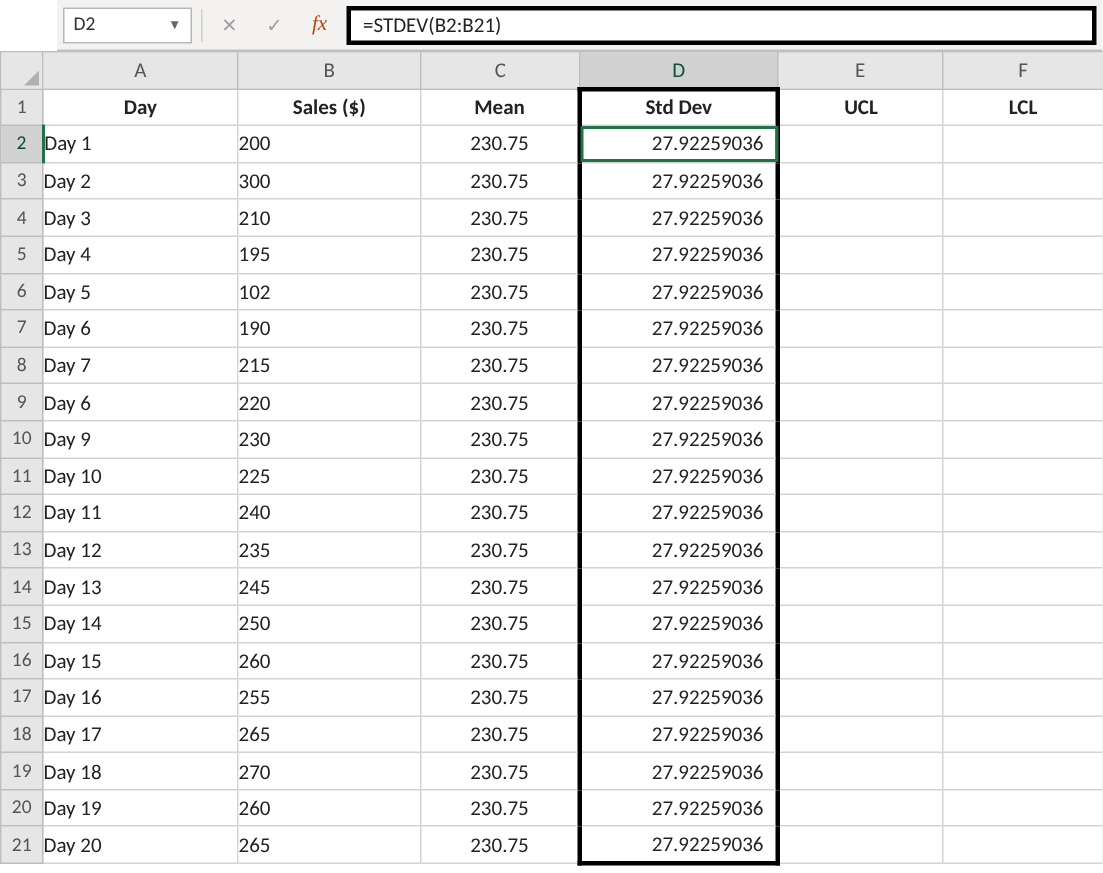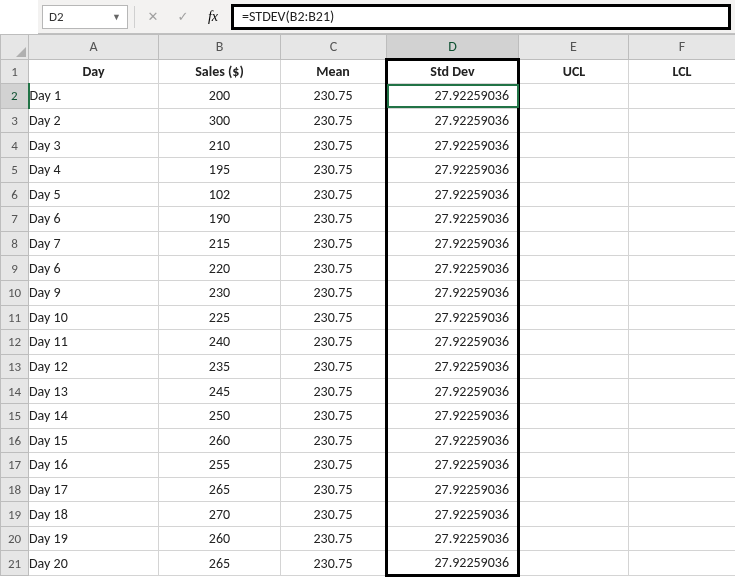--- a/index.html
+++ b/index.html
@@ -4,21 +4,21 @@
 <style>
   * { box-sizing: border-box; margin: 0; padding: 0; font-family: Calibri, Arial, sans-serif; }
   body { background: #ffffff; width: 735px; height: 582px; overflow: hidden; font-size: 14px; }
 
   
   .fbar { display: flex; align-items: center; height: 34px; border-bottom: 1px solid #c0c0c0; background: #f3f2f1; padding: 2px 4px; gap: 6px; margin-left: 38px; }
   .name-box { width: 86px; height: 24px; background: #fff; border: 1px solid #b7b7b7; display: flex; align-items: center; padding: 0 6px; font-size: 13px; color: #333; }
   .name-box .dd { margin-left: auto; font-size: 9px; color: #666; }
   .fb-sep { width: 1px; height: 22px; background: #d0d0d0; }
   .fb-btn { width: 24px; height: 24px; display: flex; align-items: center; justify-content: center; color: #a0a0a0; cursor: default; font-size: 13px; }
-  .fx { font-style: italic; font-family: 'Times New Roman', serif; color: #000000; font-size: 14px; }
+  .fx { font-style: italic; font-family: 'Times New Roman', serif; color: #c2410c; font-size: 14px; }
   .formula-input { flex: 1; height: 26px; border: 3px solid #000; background: #fff; padding: 0 8px; display: flex; align-items: center; font-size: 14px; color: #222; }
 
   
   .grid-wrap { position: relative; }
   table { border-collapse: collapse; table-layout: fixed; width: 735px; }
   th, td { border: 1px solid #d4d4d4; height: 24.6px; font-size: 14px; color: #222; }
   
   
   .colhdr th { background: #e6e6e6; text-align: center; font-weight: normal; color: #555; border-color: #bdbdbd; }
   .colhdr th.sel { background: #d2d2d2; border-bottom: 2px solid #217346; color: #0f5132; }
@@ -35,21 +35,21 @@
   col.cw-c { width: 106px; }
   col.cw-d { width: 132px; }
   col.cw-e { width: 110px; }
   col.cw-f { width: 107px; }
 
   
   .headrow td { text-align: center; font-weight: bold; }
 
   
   .c-day { text-align: left; }
-  .c-sales { text-align: center; }
+  .c-sales { text-align: left; }
   .c-mean { text-align: center; }
   .c-std { text-align: right; padding-right: 8px; }
 
   
   .dbox-left { border-left: 3px solid #000 !important; }
   .dbox-right { border-right: 3px solid #000 !important; }
   .dbox-top td.dcol { border-top: 3px solid #000 !important; }
   .dbox-bot td.dcol { border-bottom: 3px solid #000 !important; }
 
   

